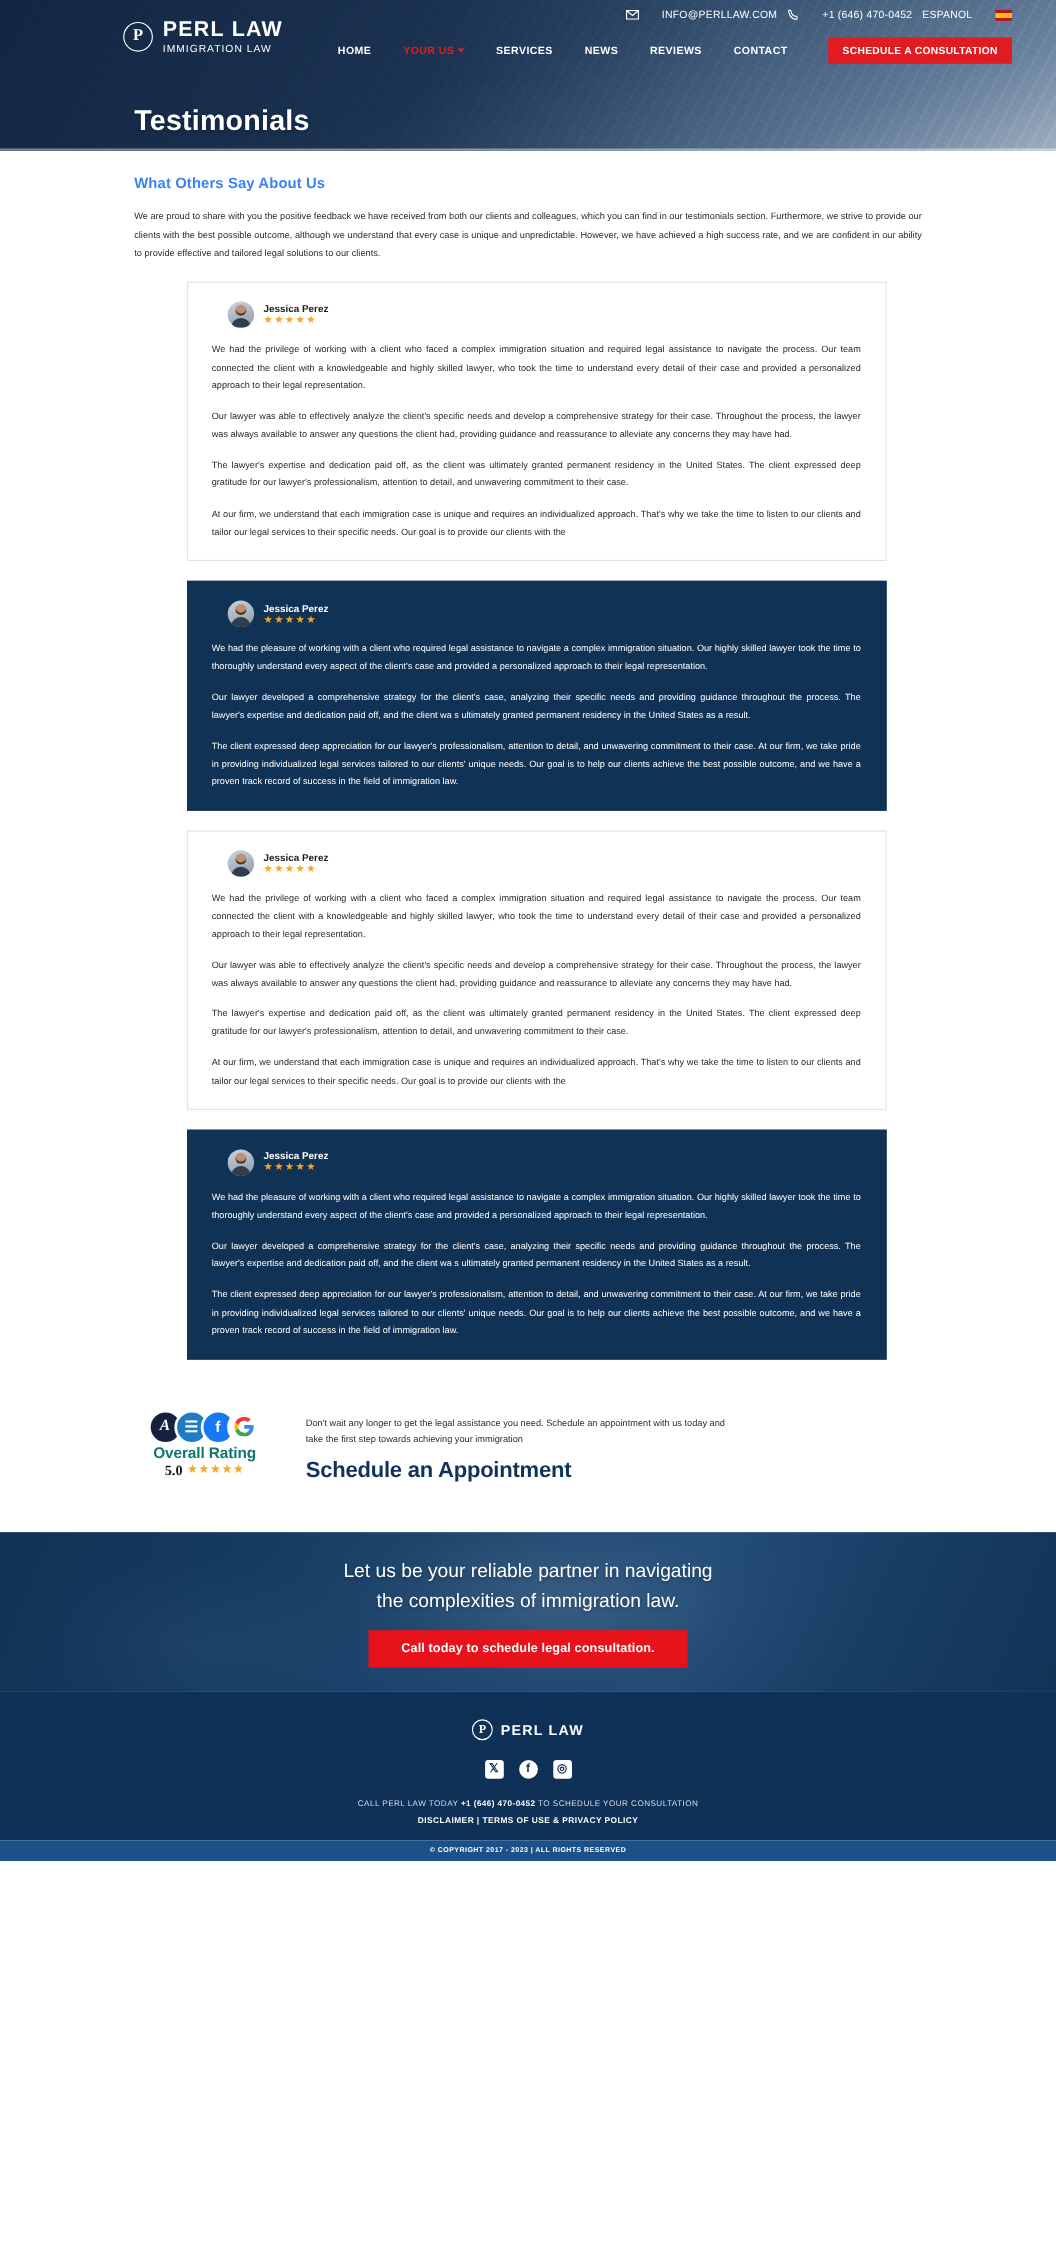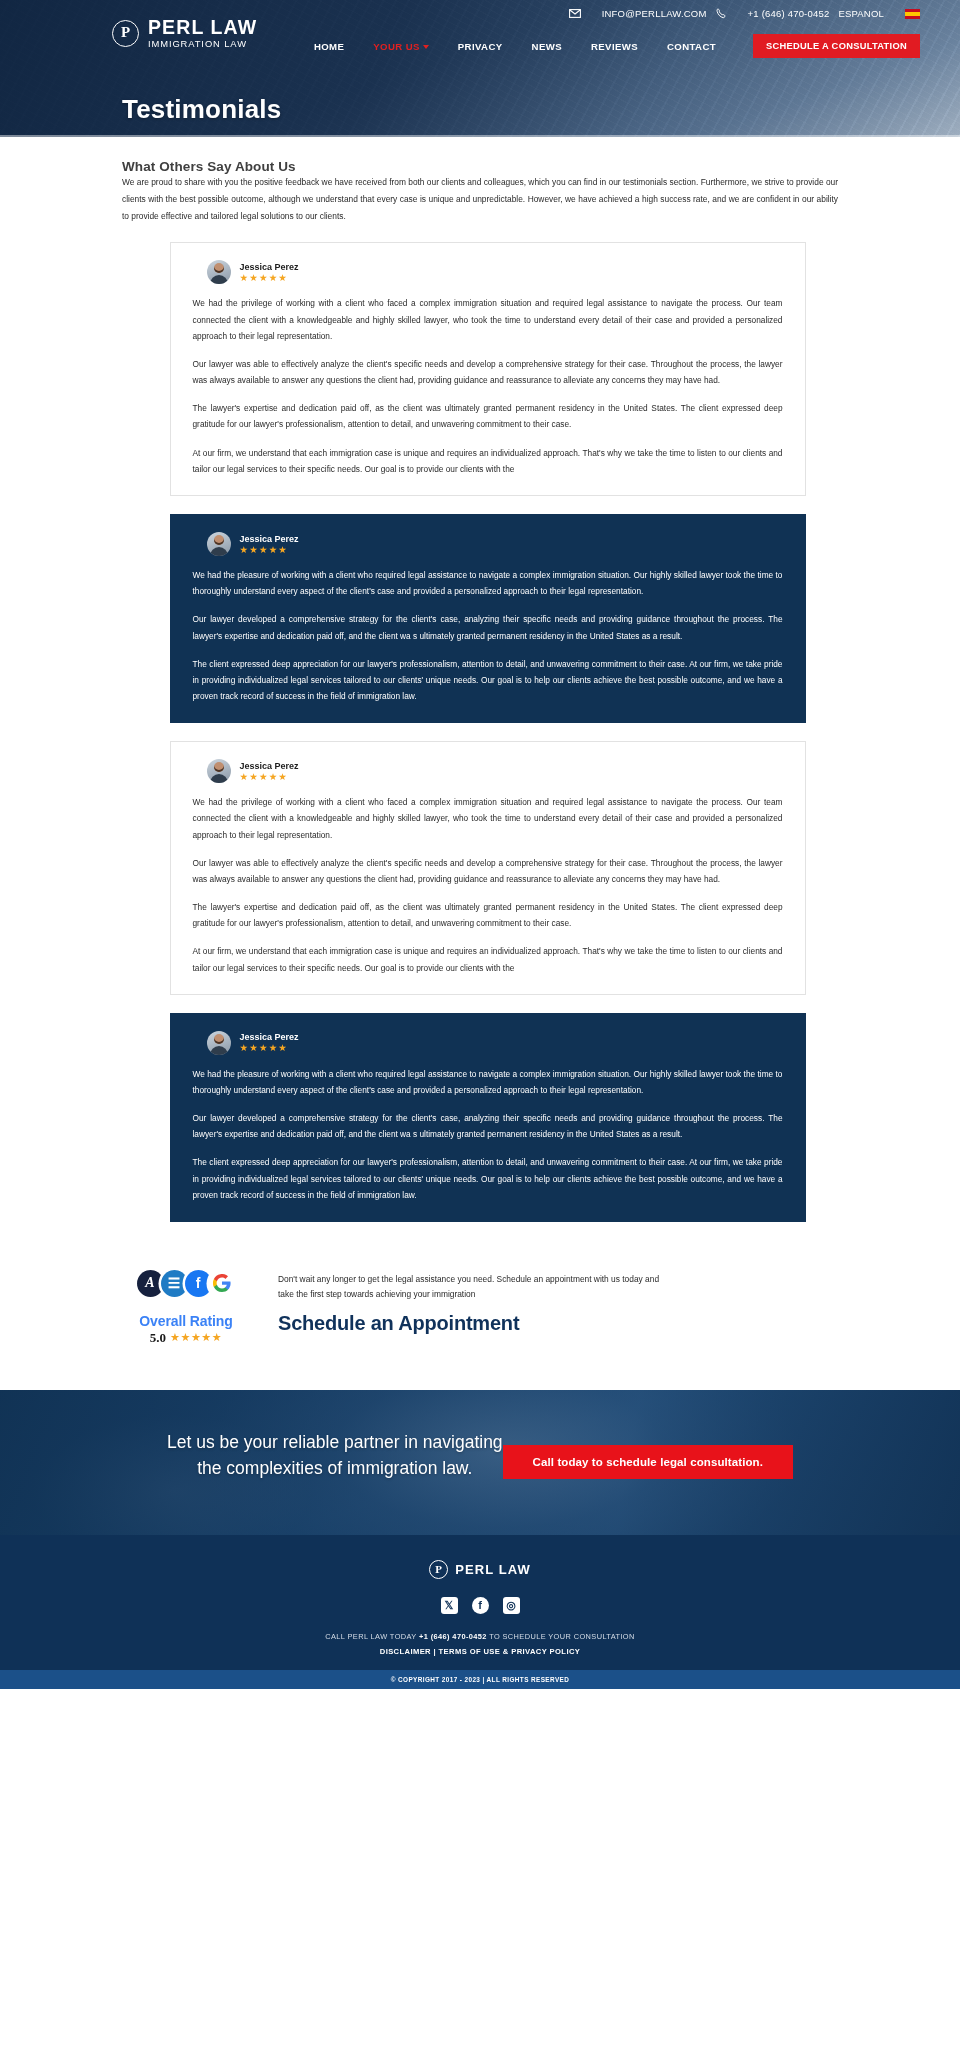--- a/index.html
+++ b/index.html
@@ -129,24 +129,25 @@
     position: absolute;
     left: 0; right: 0; bottom: 0;
     height: 2px;
     background: rgba(255,255,255,0.45);
   }
 
   
   .intro { padding: 22px 0 0 0; }
   .intro-wrap { width: 960px; padding: 0 122px; }
   .intro h2 {
-    color: #404040;
+    color: #3b82f6;
     font-size: 13.5px;
     font-weight: 700;
     letter-spacing: 0.1px;
+    margin-bottom: 14px;
   }
   .intro p {
     font-size: 8.4px;
     line-height: 2.0;
     color: #2a2a2a;
     text-align: justify;
   }
 
   
   .testimonials { padding: 18px 0 0 15px; }
@@ -235,22 +236,22 @@
     position: relative;
   }
   .badge:first-child { margin-left: 0; }
   .b-avvo { background: #16213e; font-family: "Liberation Serif", serif; font-style: italic; }
   .b-bbb  { background: #1f7bc4; }
   .b-fb   { background: #1877f2; }
   .b-goog { background: #ffffff; box-shadow: 0 0 0 2.5px #ffffff; }
   .overall-label {
     font-size: 14px;
     font-weight: 700;
-    color: #3b82f6;
-    margin-top: 16px;
+    color: #0f766e;
+    margin-top: 1px;
     letter-spacing: -0.1px;
   }
   .overall-score {
     display: flex; align-items: center; justify-content: center; gap: 4px;
     margin-top: 1px;
     font-family: Liberation Serif, serif;
   }
   .overall-score .num { font-size: 13px; font-weight: 700; color: #1a1a1a; }
   .overall-score .stars { font-size: 11px; color: #f5a623; letter-spacing: 0.6px; }
 
@@ -273,21 +274,21 @@
   .cta-banner {
     position: relative;
     width: 960px;
     height: 145px;
     background:
       linear-gradient(100deg, rgba(16,50,84,0.88) 0%, rgba(23,62,102,0.72) 35%, rgba(33,76,120,0.68) 65%, rgba(18,52,88,0.9) 100%),
       radial-gradient(ellipse 300px 140px at 52% 42%, rgba(190,205,220,0.55) 0%, rgba(120,145,175,0.2) 55%, rgba(30,60,95,0) 100%),
       radial-gradient(ellipse 200px 110px at 18% 70%, rgba(140,165,195,0.35) 0%, rgba(30,60,95,0) 70%),
       linear-gradient(160deg, #16385d 0%, #1e4871 50%, #12304f 100%);
     display: flex;
-    flex-direction: row;
+    flex-direction: column;
     align-items: center;
     justify-content: center;
     overflow: hidden;
   }
   .cta-banner h2 {
     color: #ffffff;
     font-size: 17.5px;
     font-weight: 400;
     line-height: 1.5;
     text-align: center;
@@ -398,21 +399,21 @@
     <span class="brand-mark">P</span>
     <span class="brand-text">
       <span class="brand-name" style="display:block">PERL LAW</span>
       <span class="brand-sub" style="display:block">IMMIGRATION LAW</span>
     </span>
   </div>
 
   <nav class="nav">
     <a href="#">HOME</a>
     <a href="#" class="active"><span>YOUR US</span><span class="caret"></span></a>
-    <a href="#">PRIVACY</a>
+    <a href="#">SERVICES</a>
     <a href="#">NEWS</a>
     <a href="#">REVIEWS</a>
     <a href="#">CONTACT</a>
     <span class="nav-cta">SCHEDULE A CONSULTATION</span>
   </nav>
 
   <div class="hero-title">Testimonials</div>
   <div class="hero-bottom-rule"></div>
 </div>
 

